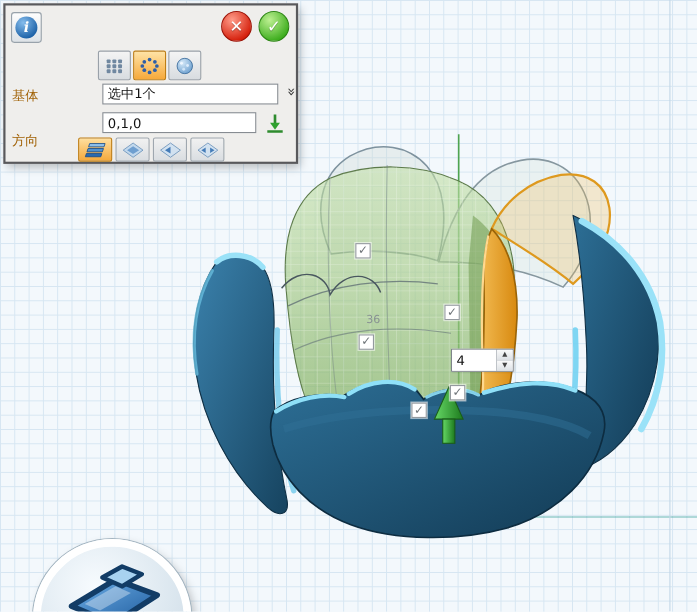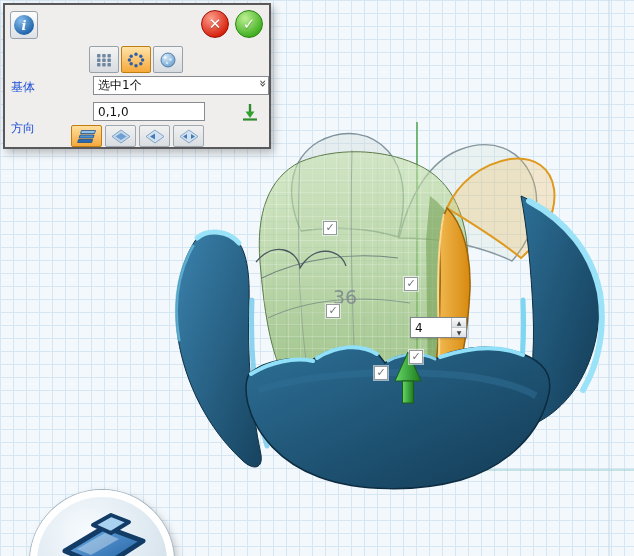--- a/index.html
+++ b/index.html
@@ -53,21 +53,21 @@
   }
   .mode-row { position:absolute; left:84px; top:41px; display:flex; gap:2px; }
   .mode-btn {
     width:30px; height:27px; border:1px solid #99a1a9; border-radius:2px;
     background:linear-gradient(#f4f4f4,#d8dce0);
     display:flex; align-items:center; justify-content:center; cursor:pointer;
   }
   .mode-btn.selected {
     background:linear-gradient(#ffe3a6,#f6a93b); border-color:#bf7e14;
   }
-  .f-label { position:absolute; left:6px; font-size:12px; color:#1d4ed8; }
+  .f-label { position:absolute; left:6px; font-size:12px; color:#a16207; }
   .f-input {
     position:absolute; left:88px; height:19px; border:1px solid #878c92;
     background:#fff; font-size:12px; padding:0 4px;
     font-family:"DejaVu Sans", sans-serif; color:#111;
   }
   .expand-btn {
     position:absolute; left:251px; top:71px; width:16px; height:20px;
     color:#3a3a3a; font-size:13px; cursor:pointer; text-align:center;
   }
   .rot90 { display:inline-block; transform:rotate(90deg); }
@@ -97,21 +97,21 @@
     font-family:"DejaVu Sans", sans-serif; color:#111;
   }
   .spin-btns { width:15px; border-left:1px solid #b8bdc2; display:flex; flex-direction:column; }
   .spin-up,.spin-down {
     flex:1; font-size:6px; line-height:9px; text-align:center; color:#444;
     background:linear-gradient(#fafafa,#dde1e5); cursor:pointer;
   }
   .spin-up { border-bottom:1px solid #c5cacF; }
   .dim-label {
     position:absolute; left:333px; top:286px; z-index:5;
-    font-size:19px; color:#828a90; opacity:.9;
+    font-size:10px; color:#828a90; opacity:.9;
   }
 
   
   .navball {
     position:absolute; left:30px; top:490px; width:144px; height:144px;
     border-radius:50%; border:7px solid #fff;
     background:radial-gradient(circle at 38% 28%, #f7fbfe, #dde8f0 55%, #c8d6e2);
     box-shadow:0 0 0 1px #a4b5c1, 3px 4px 9px rgba(0,0,0,.25);
     z-index:4; cursor:pointer;
   }
@@ -268,27 +268,27 @@
       <svg width="18" height="16" viewBox="0 0 18 16">
         <circle cx="9" cy="8" r="7" fill="url(#sphereGrad)" stroke="#3d6d9c" stroke-width="0.8"></circle>
         <circle cx="6" cy="5.5" r="1.3" fill="#eef6ff"></circle>
           <circle cx="11.5" cy="7.5" r="1.3" fill="#dcebfb"></circle>
           <circle cx="8" cy="11" r="1.3" fill="#cfe4f8"></circle>
       </svg>
     </div>
   </div>
 
   <span class="f-label" style="top:74px;">基体</span>
-  <input class="f-input" style="top: 71px; width: 176px;" value="选中1个">
+  <input class="f-input" style="top: 71px; width: 160px;" value="选中1个">
   <div class="expand-btn">
     <span class="rot90">»</span>
   </div>
 
   <span class="f-label" style="top:115px;">方向</span>
-  <input class="f-input" style="top: 97px; width: 112px;" value="0,1,0">
+  <input class="f-input" style="top: 97px; width: 140px;" value="0,1,0">
   <div class="pick-btn">
     <svg width="20" height="20" viewBox="0 0 20 20">
       <line x1="10" y1="2" x2="10" y2="10" stroke="#2e8b2e" stroke-width="2.4"></line>
       <polygon points="5.5,9.5 14.5,9.5 10,16" fill="#2fa12f"></polygon>
       <line x1="3" y1="17.5" x2="17" y2="17.5" stroke="#2e8b2e" stroke-width="2.2"></line>
     </svg>
   </div>
 
   <div class="opt-row">
     <div class="opt-btn selected">

